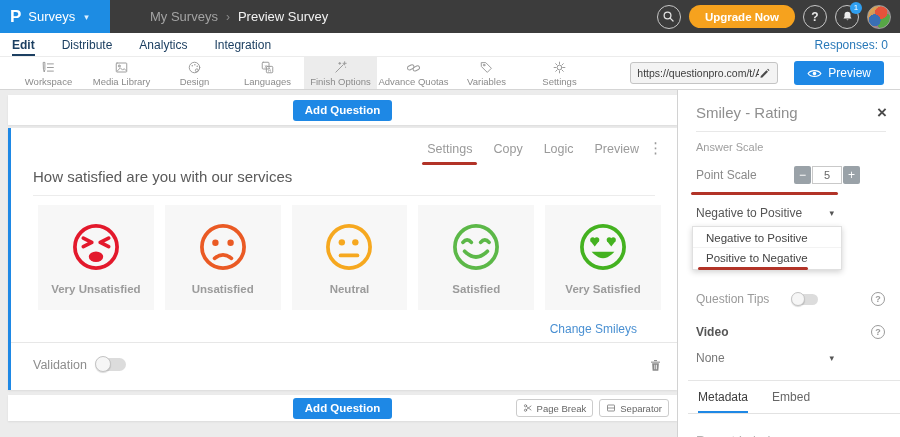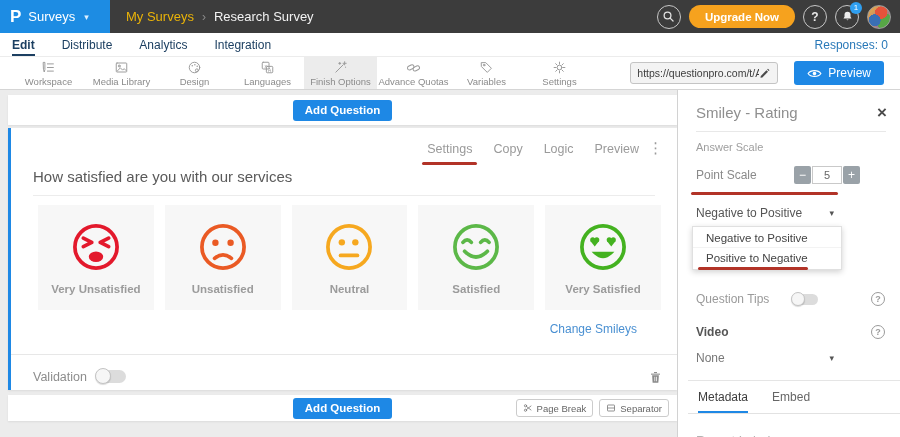--- a/index.html
+++ b/index.html
@@ -11,21 +11,21 @@
     -webkit-font-smoothing:antialiased;
   }
 
   
   .topbar { height:33px; background:#3c3c3c; display:flex; align-items:center; }
   .logo-block { width:110px; height:33px; background:#1d8ce3; display:flex; align-items:center; gap:7px; padding:0 10px; cursor:pointer; }
   .logo-p { color:#fff; font-weight:800; font-size:17px; line-height:1; }
   .product-name { color:#fff; font-size:13px; }
   .caret-down { color:#dcefff; font-size:9px; margin-left:2px; }
   .breadcrumb { margin-left:16px; font-size:13px; display:flex; align-items:center; gap:8px; }
-  .crumb-parent { color:#eab308; cursor:pointer; }
+  .crumb-parent { color:#a3a3a3; cursor:pointer;margin-left:24px; }
   .crumb-sep { color:#8a8a8a; font-size:12px; }
   .crumb-current { color:#f2f2f2; }
   .topbar-right { margin-left:auto; display:flex; align-items:center; gap:8px; padding-right:9px; }
   .circle-btn { width:24px; height:24px; border-radius:50%; border:1.5px solid #c6c6c6; display:flex; align-items:center; justify-content:center; color:#e8e8e8; font-size:12px; font-weight:bold; cursor:pointer; }
   .upgrade-btn { height:23px; border:none; border-radius:12px; background:#f6a21e; color:#fff; font-weight:700; font-size:11.5px; padding:0 16px; cursor:pointer; font-family:inherit; }
   .bell-wrap { position:relative; width:24px; height:24px; border-radius:50%; border:1.5px solid #c6c6c6; display:flex; align-items:center; justify-content:center; cursor:pointer; }
   .bell-badge { position:absolute; top:-4px; right:-4px; min-width:12px; height:12px; border-radius:6px; background:#2f9ff0; color:#fff; font-size:8px; line-height:12px; text-align:center; padding:0 2px; }
   .avatar { position:relative; width:24px; height:24px; border-radius:50%; border:1.5px solid #9c9c9c; cursor:pointer;
     background: radial-gradient(circle at 30% 65%, #3a6fb5 0 28%, transparent 29%),
                 radial-gradient(circle at 60% 30%, #e5533a 0 30%, transparent 31%),
@@ -62,21 +62,21 @@
   .question-card { position:absolute; left:0; right:0; top:38px; bottom:47px; background:#fff; border-left:3px solid #1e88e5; box-shadow:0 1px 2px rgba(0,0,0,.07); }
   .card-tabs { position:absolute; top:14px; right:38px; display:flex; gap:21px; font-size:12.5px; color:#9a9a9a; }
   .card-tab { cursor:pointer; position:relative; }
   .card-tab.active::after { content:""; position:absolute; left:-5px; right:-5px; bottom:-9px; height:3px; background:#b23327; border-radius:2px; }
   .kebab { position:absolute; top:11px; right:14px; color:#9a9a9a; font-size:15px; cursor:pointer; letter-spacing:0; }
   .q-title { position:absolute; left:22px; right:22px; top:40px; font-size:15px; color:#5a5a5a; padding-bottom:10px; border-bottom:1px solid #ececec; cursor:text; }
   .smiley-row { position:absolute; left:27px; right:16px; top:77px; display:flex; gap:11px; }
   .smiley-box { flex:1; height:105px; background:#f7f7f7; display:flex; flex-direction:column; align-items:center; justify-content:center; gap:9px; cursor:pointer; }
   .smiley-label { font-size:11.5px; color:#9b9b9b;font-weight:bold; }
   .change-link { position:absolute; right:40px; top:194px; font-size:12px; color:#4a90d2; cursor:pointer; }
-  .validation-row { position:absolute; left:0; right:0; bottom:4px; height:32px; border-top:1px solid #e7e7e7; display:flex; align-items:center; padding:12px 14px 0 22px; }
+  .validation-row { position:absolute; left:0; right:0; bottom:16px; height:32px; border-top:1px solid #e7e7e7; display:flex; align-items:center; padding:12px 14px 0 22px; }
   .validation-label { font-size:12.5px; color:#8d8d8d; margin-right:9px; }
   .toggle { width:30px; height:13px; border-radius:7px; background:#dcdcdc; position:relative; cursor:pointer; flex:none; }
   .toggle .knob { position:absolute; left:-1px; top:-2px; width:16px; height:16px; border-radius:50%; background:#f6f6f6; border:1px solid #c4c4c4; box-shadow:0 1px 1px rgba(0,0,0,.15); }
   .trash-btn { margin-left:auto; cursor:pointer; display:flex; }
 
   
   .sidebar { position:absolute; right:0; top:0; bottom:0; width:223px; background:#fff; border-left:1px solid #d2d2d2; padding:14px 0 0 18px; }
   .sb-title-row { display:flex; align-items:center; padding-right:13px; }
   .sb-title { font-size:15px; color:#8f8f8f; }
   .sb-close { margin-left:auto; color:#4a4a4a; font-size:17px; font-weight:700; cursor:pointer; line-height:1; }
@@ -116,21 +116,21 @@
 
 <header class="topbar">
   <div class="logo-block">
     <span class="logo-p">P</span>
     <span class="product-name">Surveys</span>
     <span class="caret-down">▾</span>
   </div>
   <nav class="breadcrumb">
     <span class="crumb-parent">My Surveys</span>
     <span class="crumb-sep">›</span>
-    <span class="crumb-current">Research Survey</span>
+    <span class="crumb-current">Preview Survey</span>
   </nav>
   <div class="topbar-right">
     <div class="circle-btn">
       <svg width="13" height="13" viewBox="0 0 20 20">
           <g stroke="#e0e0e0" stroke-width="2" fill="none" stroke-linecap="round">
             <circle cx="8.5" cy="8.5" r="5.2"></circle>
             <path d="M12.5 12.5 L17 17"></path>
           </g>
         </svg>
     </div>

